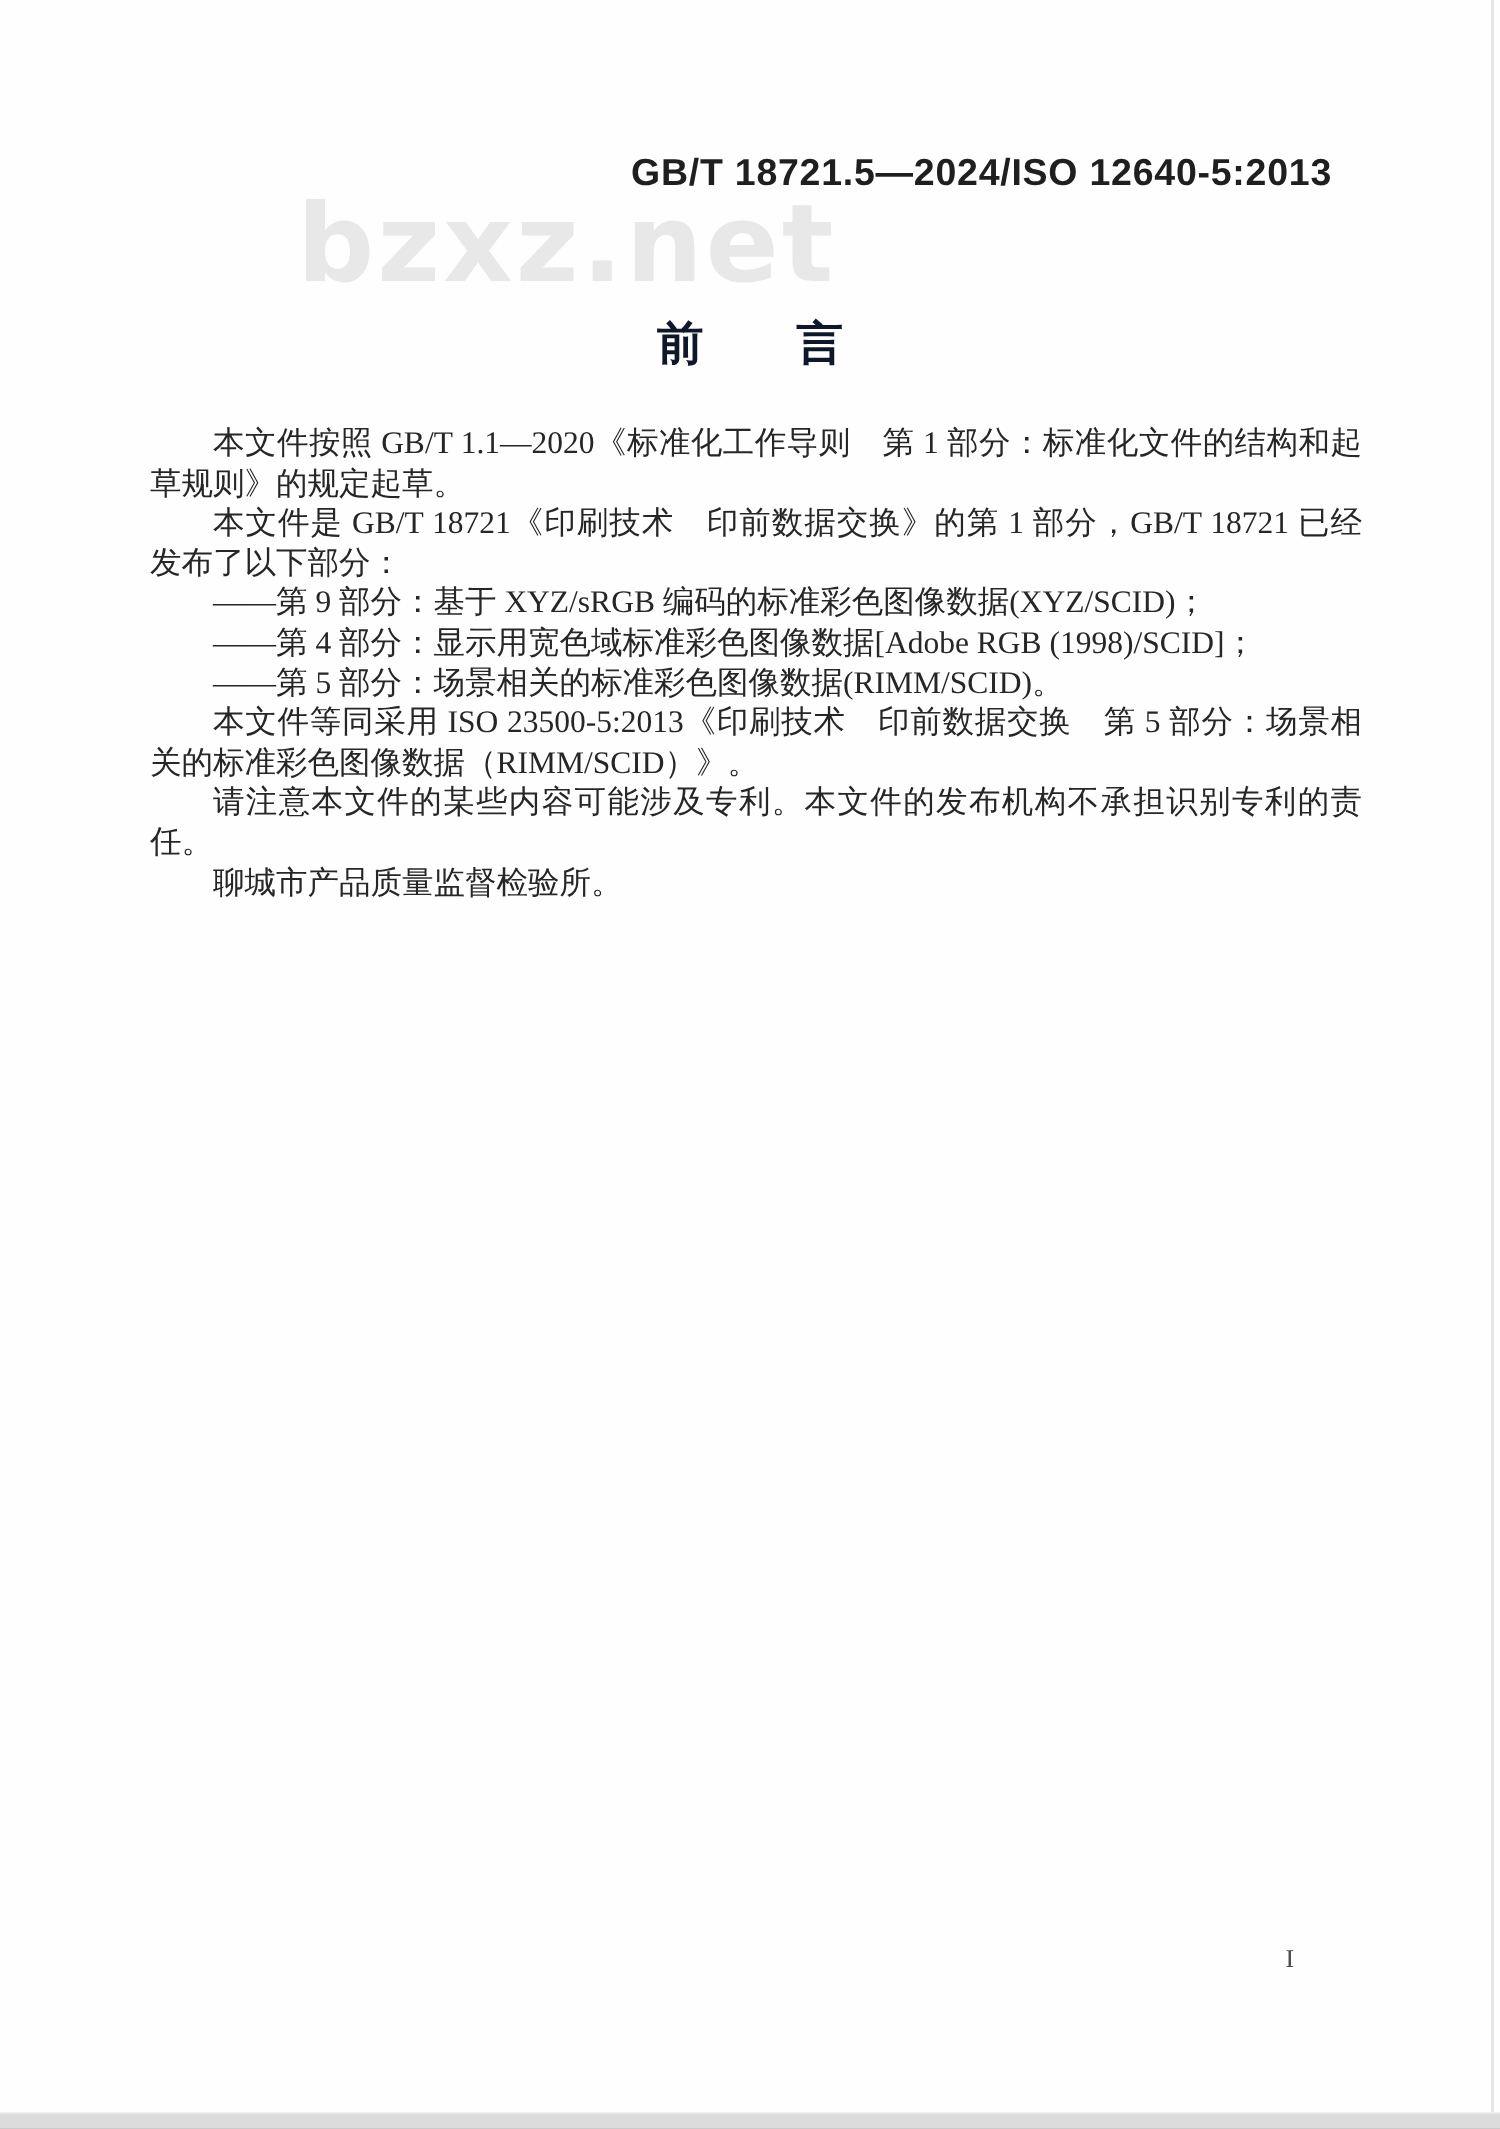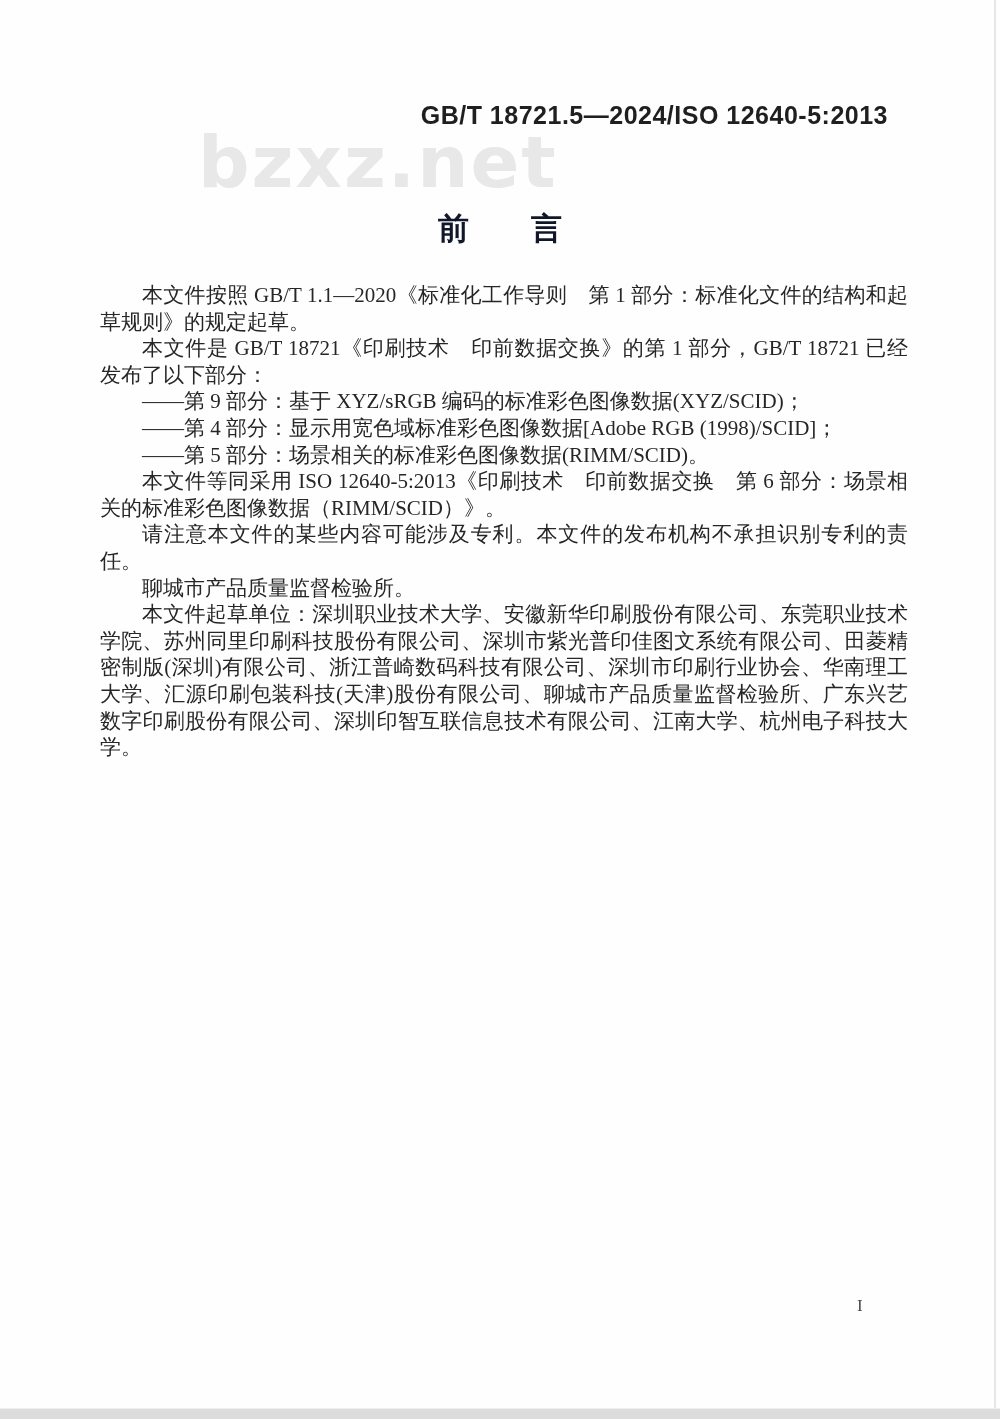--- a/index.html
+++ b/index.html
@@ -62,24 +62,23 @@
   <div class="header-code">GB/T 18721.5—2024/ISO 12640-5:2013</div>
 
   <h1 class="doc-title">前　　言</h1>
 
   <div class="body-text">
     <p>本文件按照 GB/T 1.1—2020《标准化工作导则　第 1 部分：标准化文件的结构和起草规则》的规定起草。</p>
     <p>本文件是 GB/T 18721《印刷技术　印前数据交换》的第 1 部分，GB/T 18721 已经发布了以下部分：</p>
     <p>——第 9 部分：基于 XYZ/sRGB 编码的标准彩色图像数据(XYZ/SCID)；</p>
     <p>——第 4 部分：显示用宽色域标准彩色图像数据[Adobe RGB (1998)/SCID]；</p>
     <p>——第 5 部分：场景相关的标准彩色图像数据(RIMM/SCID)。</p>
-    <p>本文件等同采用 ISO 12640-5:2013《印刷技术　印前数据交换　第 6 部分：场景相关的标准彩色图像数据（RIMM/SCID）》。</p>
+    <p>本文件等同采用 ISO 23500-5:2013《印刷技术　印前数据交换　第 5 部分：场景相关的标准彩色图像数据（RIMM/SCID）》。</p>
     <p>请注意本文件的某些内容可能涉及专利。本文件的发布机构不承担识别专利的责任。</p>
     <p>聊城市产品质量监督检验所。</p>
-    <p>本文件起草单位：深圳职业技术大学、安徽新华印刷股份有限公司、东莞职业技术学院、苏州同里印刷科技股份有限公司、深圳市紫光普印佳图文系统有限公司、田菱精密制版(深圳)有限公司、浙江普崎数码科技有限公司、深圳市印刷行业协会、华南理工大学、汇源印刷包装科技(天津)股份有限公司、聊城市产品质量监督检验所、广东兴艺数字印刷股份有限公司、深圳印智互联信息技术有限公司、江南大学、杭州电子科技大学。</p>
   </div>
 
   <div class="page-number">I</div>
 
   <div class="edge-right"></div>
   <div class="edge-bottom"></div>
 
 </div>
 
 </body></html>

